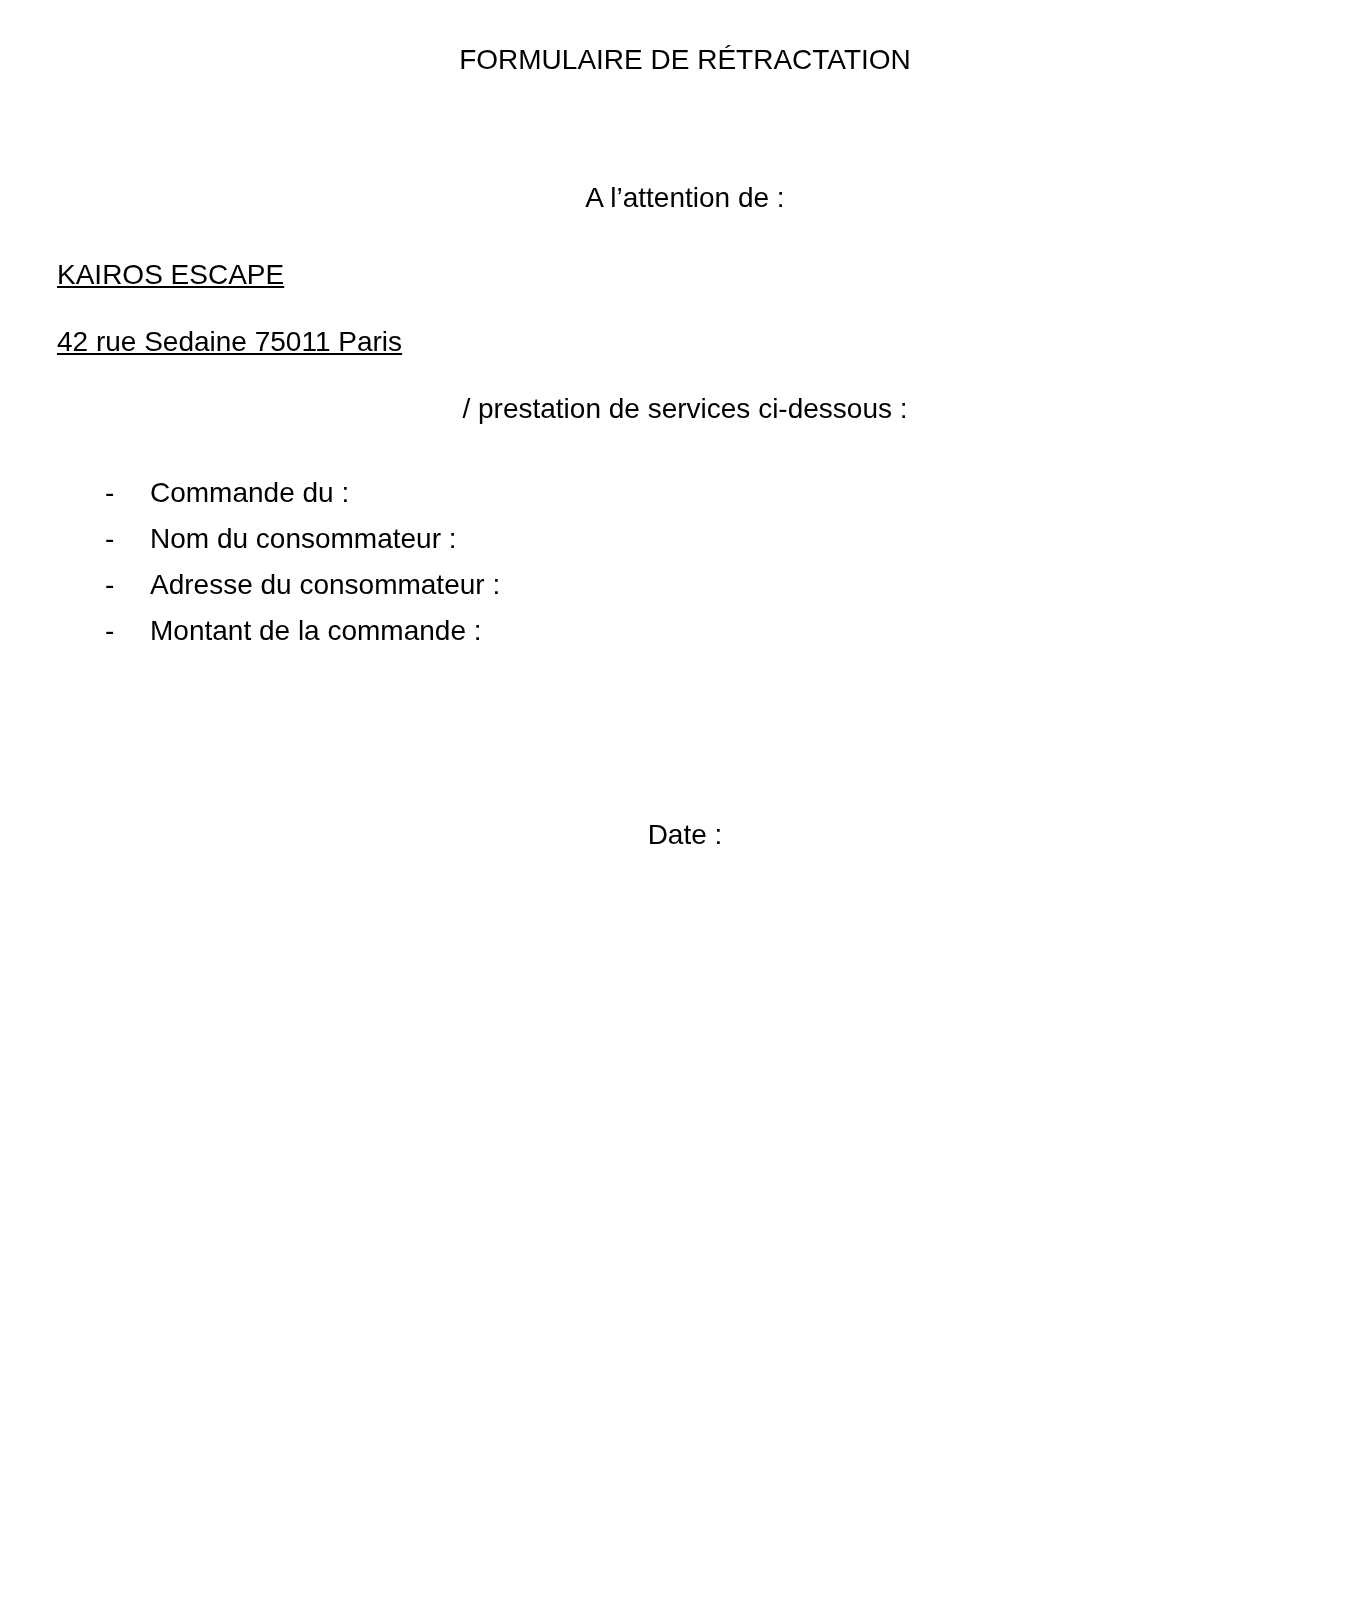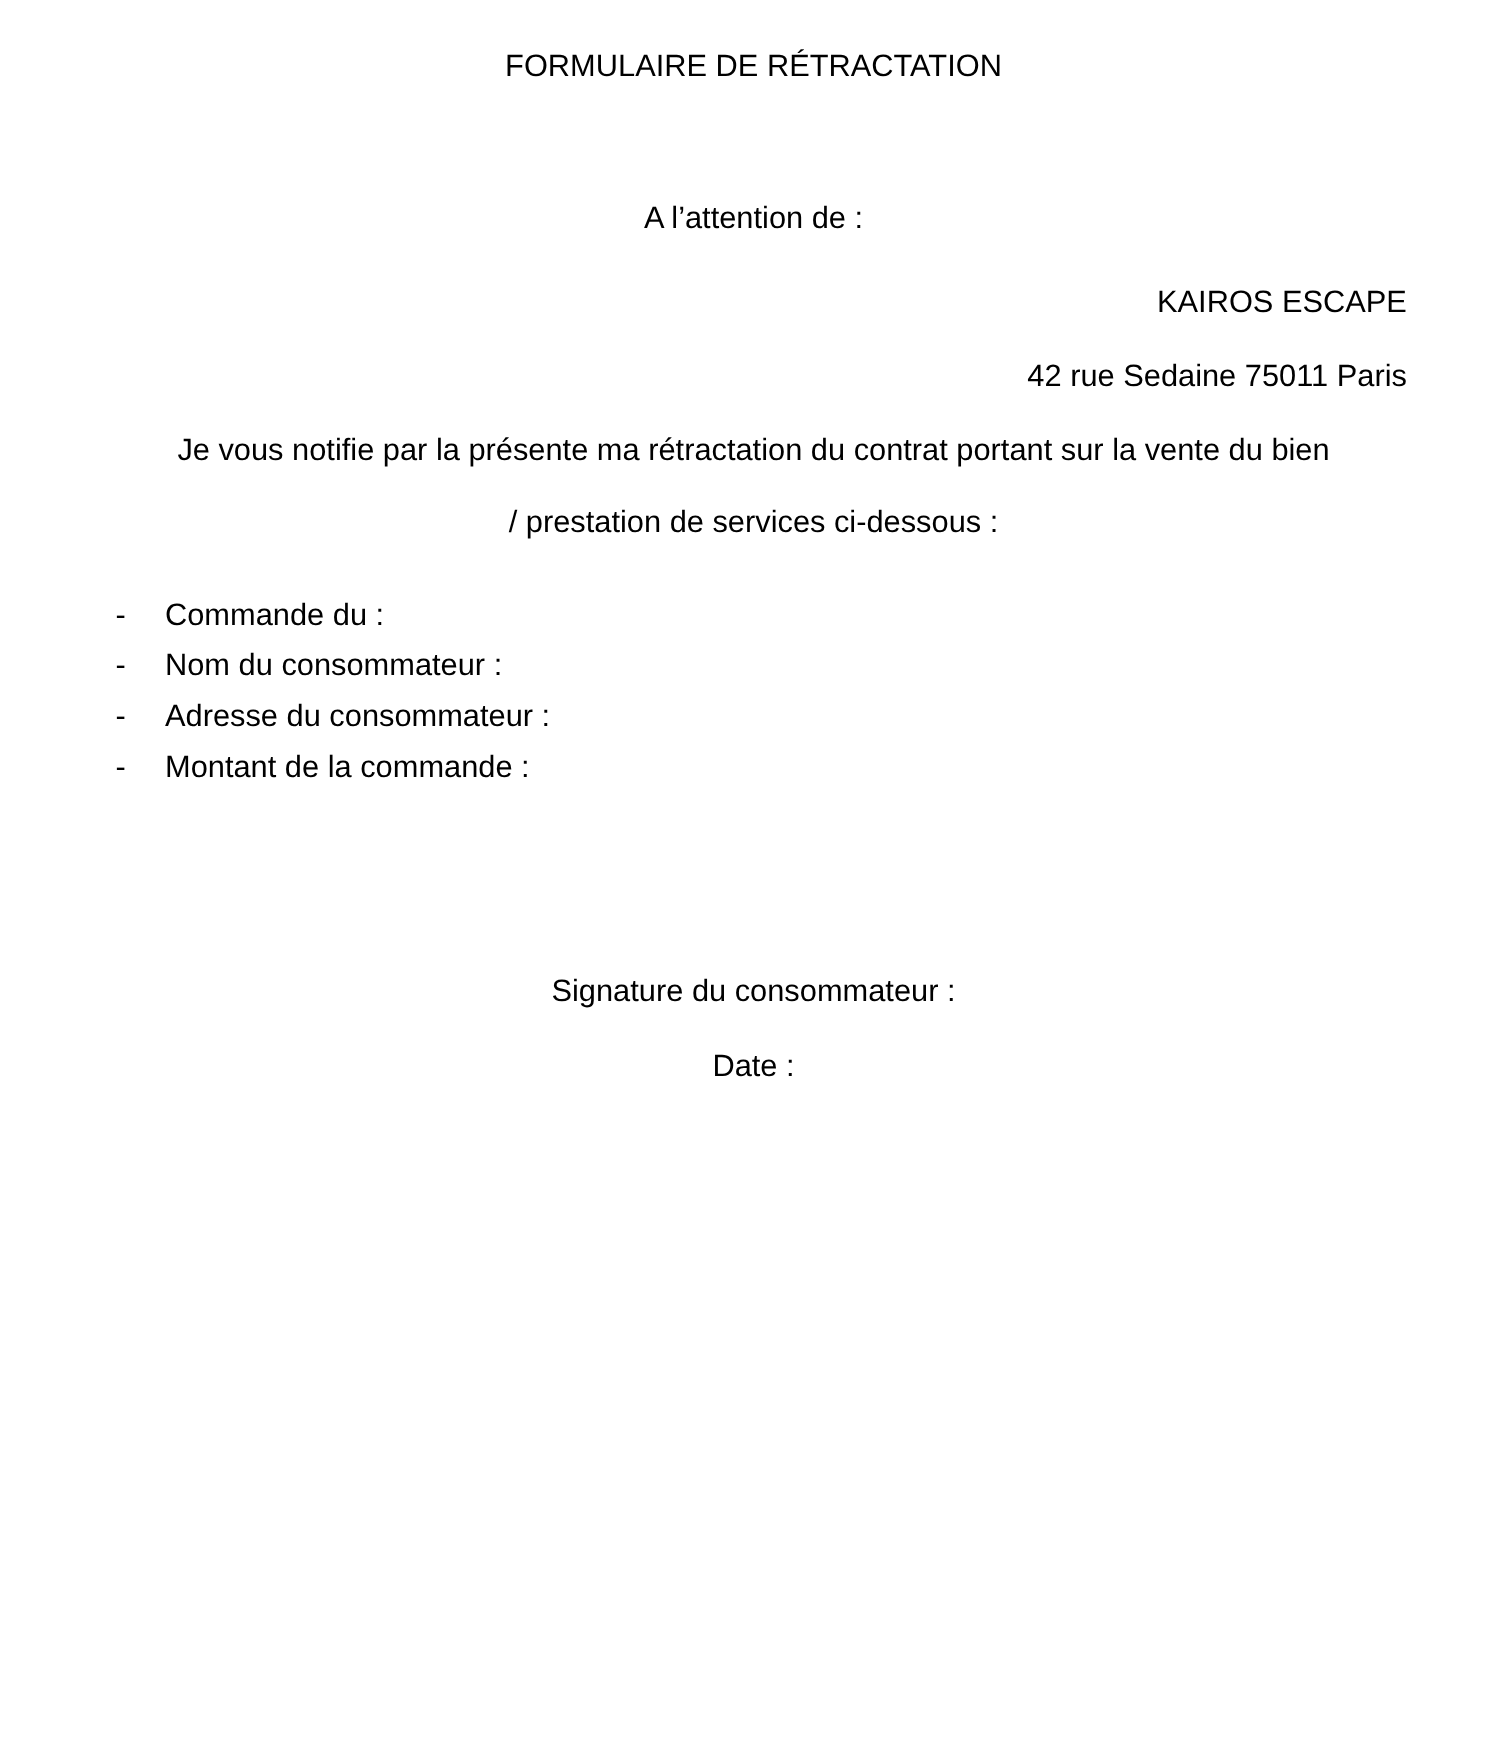--- a/index.html
+++ b/index.html
@@ -25,22 +25,23 @@
   }
   p {
     margin: 0;
     line-height: 40px;
     text-align: center;
   }
   .title        { margin-bottom: 98px; }
   .intro        { margin-bottom: 94px; }
   .attention    { margin-bottom: 37px; }
   .centered {
-    text-align: right;
+    text-align: left;
     padding-right: 34px;
+    text-decoration: underline;
   }
   .recipient-name    { margin-bottom: 27px; }
   .recipient-address { margin-bottom: 27px; }
   .recipient-email   { margin-bottom: 166px; }
   .notif1       { margin-bottom: 26px; }
   .notif2       { margin-bottom: 41px; }
   ul.details {
     list-style: none;
     margin: 0 0 161px 0;
     padding: 0;
@@ -67,21 +68,20 @@
   <p class="title">FORMULAIRE DE RÉTRACTATION</p>
 
 
   <p class="attention">A l’attention de :</p>
 
   <p class="centered recipient-name">KAIROS ESCAPE</p>
 
   <p class="centered recipient-address">42 rue Sedaine 75011 Paris</p>
 
 
-  <p class="notif1">Je vous notifie par la présente ma rétractation du contrat portant sur la vente du bien</p>
 
   <p class="notif2">/ prestation de services ci-dessous :</p>
 
   <ul class="details">
     <li>
       <span class="bullet">-</span>
       <span>Commande du :</span>
     </li>
     <li>
       <span class="bullet">-</span>
@@ -90,17 +90,16 @@
     <li>
       <span class="bullet">-</span>
       <span>Adresse du consommateur :</span>
     </li>
     <li>
       <span class="bullet">-</span>
       <span>Montant de la commande :</span>
     </li>
   </ul>
 
-  <p class="signature">Signature du consommateur :</p>
 
   <p class="date">Date :</p>
 
 </div>
 
 </body></html>

